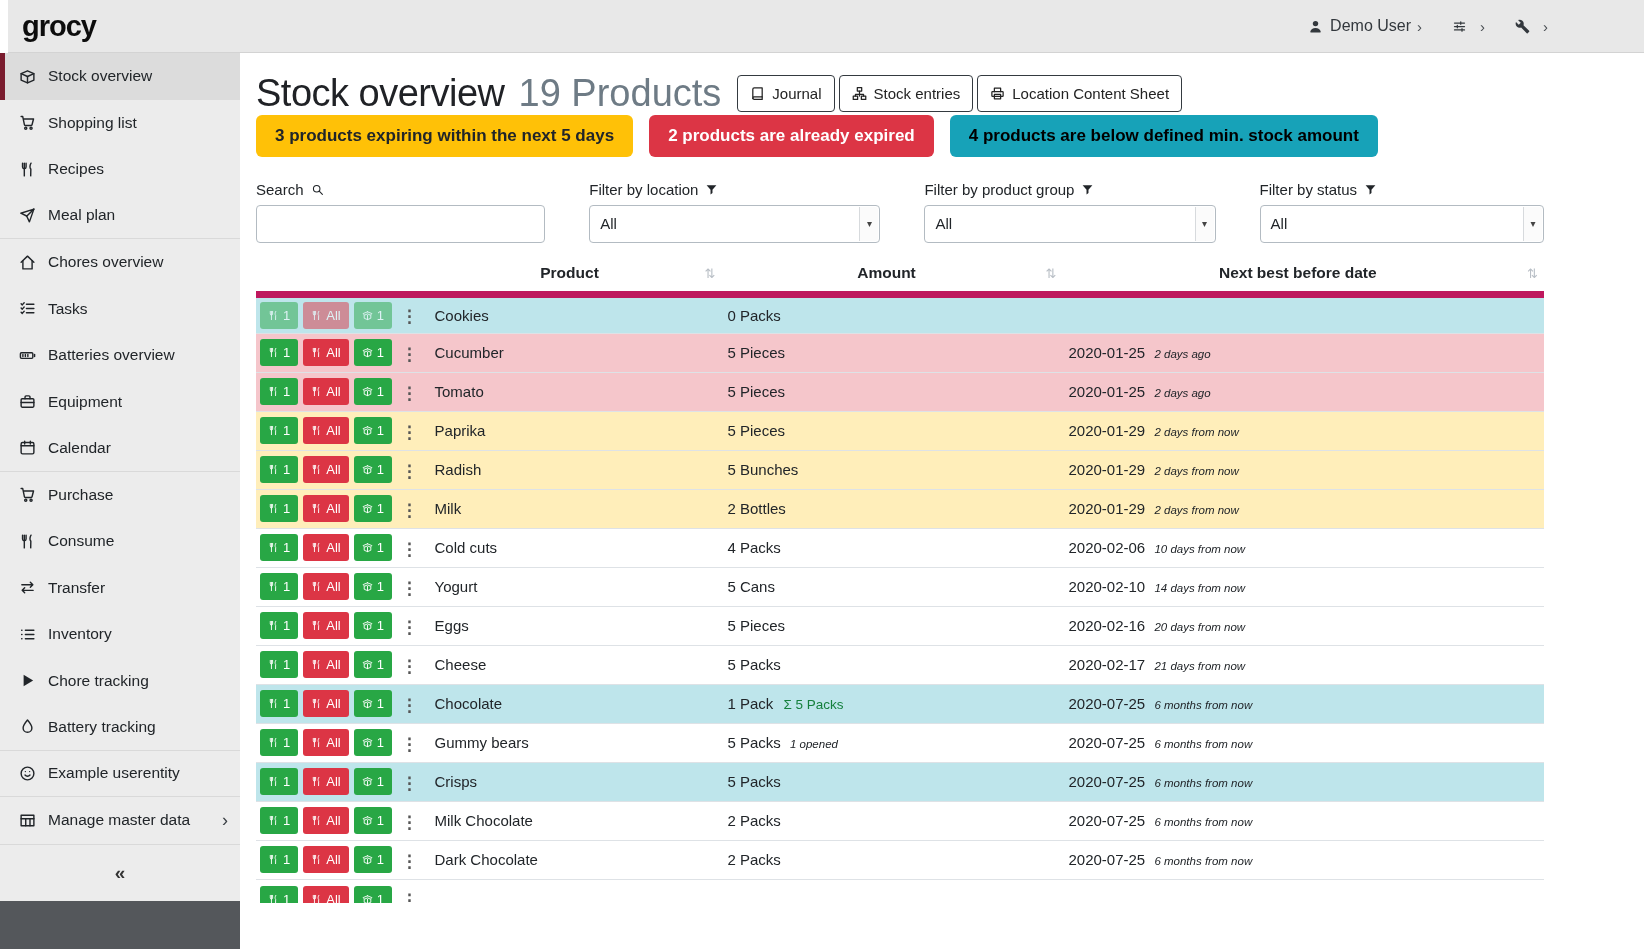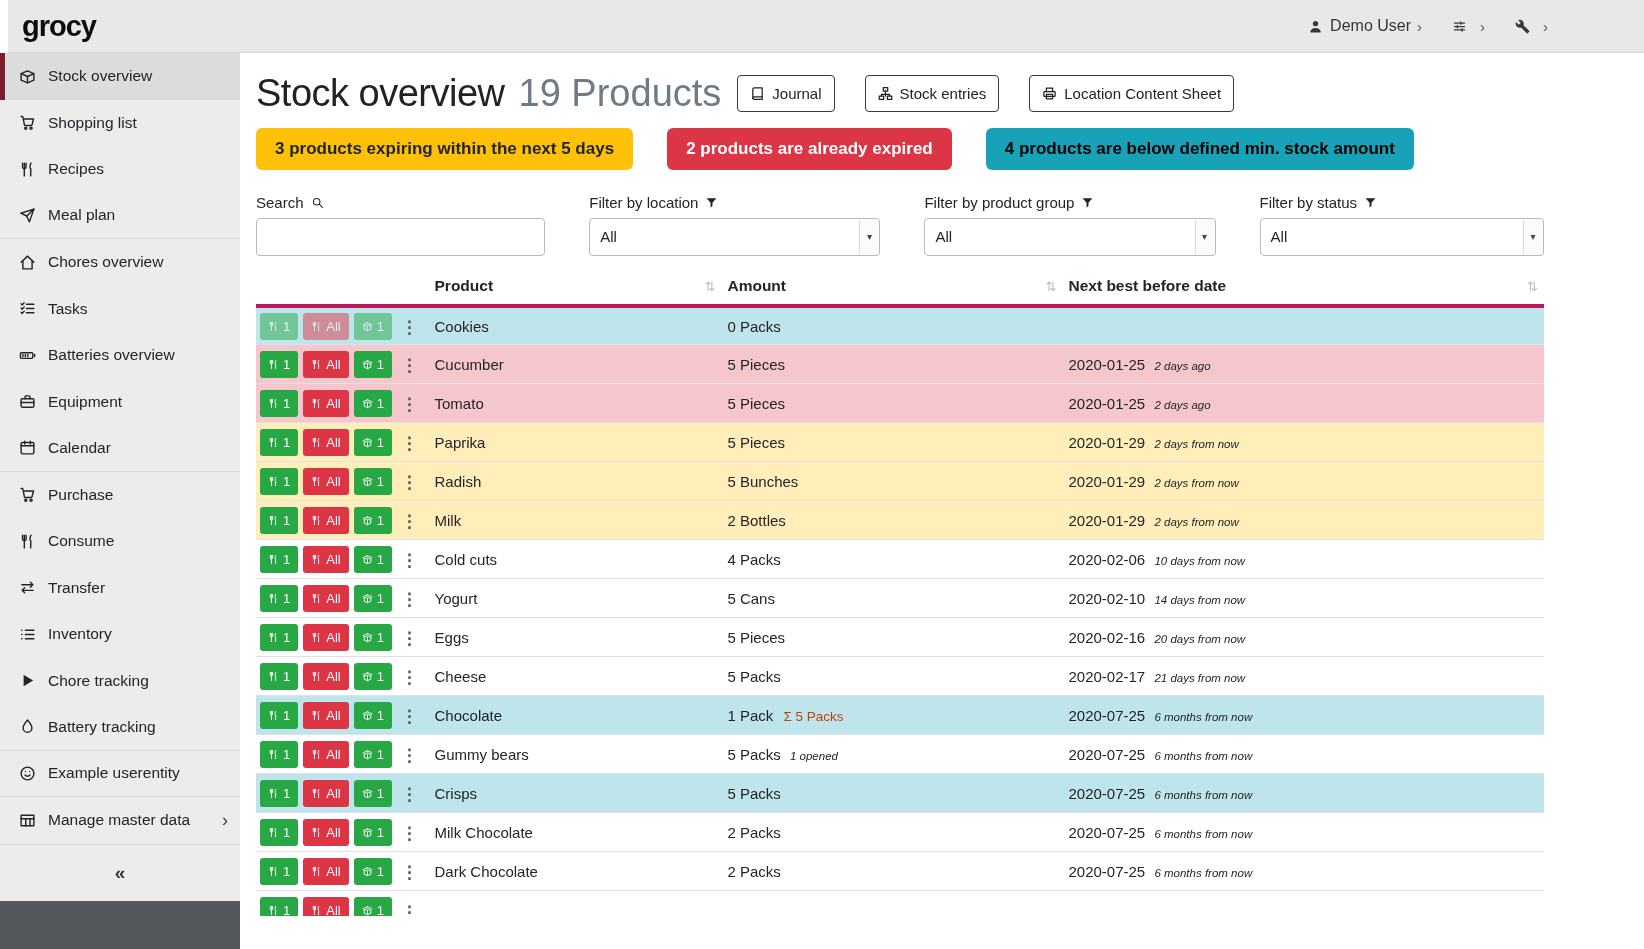--- a/index.html
+++ b/index.html
@@ -40,25 +40,25 @@
   .collapse-bar { height:57px; display:flex; align-items:center; justify-content:center;
     border-top:1px solid #d9d9d9; color:#333; font-size:19px; font-weight:bold; cursor:pointer; }
   .sidebar-footer { flex:1; background:#54575b; }
 
   
   .main { position:fixed; left:240px; top:53px; right:0; bottom:0; background:#fff;
     padding:14px 100px 0 16px; overflow:hidden; }
   .title-row { display:flex; align-items:center; margin-top:6px; }
   h1 { font-size:38px; font-weight:500; color:#202226; letter-spacing:-.5px; line-height:1.1; }
   .count { font-size:38px; font-weight:300; color:#6e7b85; margin-left:14px; line-height:1.1; }
-  .title-actions { margin-left:16px; display:flex; gap:30px; }
+  .title-actions { margin-left:16px; display:flex; gap:4px; }
   .btn-outline { background:#fff; border:1px solid #343a40; color:#232323; border-radius:4px;
     padding:0 12px; height:37px; font-size:15px; display:inline-flex; align-items:center; cursor:pointer; }
 
-  .alerts { margin-top:13px; display:flex; gap:34px; }
+  .alerts { display:flex; gap:16px; }
   .pill { padding:11px 19px; border-radius:6px; font-size:17px; font-weight:600;
     cursor:pointer; white-space:nowrap; }
   .pill-warning { background:#ffc107; color:#212529; }
   .pill-danger { background:#dc3545; color:#fff; }
   .pill-info { background:#17a2b8; color:#000000; }
 
   
   .filters { margin-top:24px; display:flex; gap:44px; }
   .fcol-1 { width:302px; } .fcol-2 { width:304px; } .fcol-3 { width:304px; } .fcol-4 { width:297px; }
   .flabel { display:flex; align-items:center; gap:7px; font-size:15px; margin-bottom:7px; color:#212529; }
@@ -67,39 +67,39 @@
   .fselect { position:relative; width:100%; height:38px; border:1px solid #b3bbc2; border-radius:4px;
     background:#fff; display:flex; align-items:center; padding:0 26px 0 10px; font-size:15px; cursor:pointer; }
   .caret { position:absolute; right:1px; top:1px; bottom:1px; width:19px; display:flex;
     align-items:center; justify-content:center; font-size:10px; color:#444;
     border-left:1px solid #d7dadd; background:#fbfbfb; border-radius:0 3px 3px 0; }
 
   
   .table-wrap { margin-top:16px; height:644px; overflow:hidden; }
   table { width:100%; border-collapse:collapse; table-layout:fixed; }
   .col-actions { width:172px; } .col-product { width:292px; } .col-amount { width:340px; } .col-date { width:480px; }
-  thead th { text-align:left; font-size:15.5px; font-weight:bold; padding:5px 6px 9px;
-    border-bottom:4px solid #be185d; cursor:pointer; }
+  thead th { text-align:center; font-size:15.5px; font-weight:bold; padding:5px 6px 9px;
+    border-bottom:7px solid #be185d; cursor:pointer; }
   th.col-actions { cursor:default; }
   .sort { float:right; color:#b9bfc6; font-size:13px; font-weight:normal; margin-top:2px; }
   tbody td { border-top:1px solid #dee2e6; height:39px; padding:2px 6px;
     vertical-align:middle; font-size:15px; }
   .row-info td { background:#bee5eb; }
   .row-danger td { background:#f5c6cb; }
   .row-warning td { background:#ffeeba; }
   .td-actions { padding-left:4px; white-space:nowrap; }
 
   .btn-xs { display:inline-flex; align-items:center; border:none; border-radius:3px;
     color:#fff; font-size:13px; height:27px; padding:0 8px; margin-right:5px; cursor:pointer; }
   .btn-green { background:#28a745; }
   .btn-red { background:#dc3545; }
   .btn-xs.disabled { opacity:.5; }
   .dots { display:inline-block; margin-left:4px; color:#555; font-size:17px; font-weight:bold;
     cursor:pointer; vertical-align:middle; }
-  .agg { color:#c2410c; font-size:13.5px; margin-left:6px; }
+  .agg { color:#15803d; font-size:13.5px; margin-left:6px; }
   .note-sm { font-size:11.5px; font-style:italic; margin-left:5px; }
 </style>
 </head>
 <body>
 
 <header class="topbar">
   <div class="logo">grocy</div>
   <div class="topbar-right">
     <div class="menu-group">
       <span class="icn t-icn">

